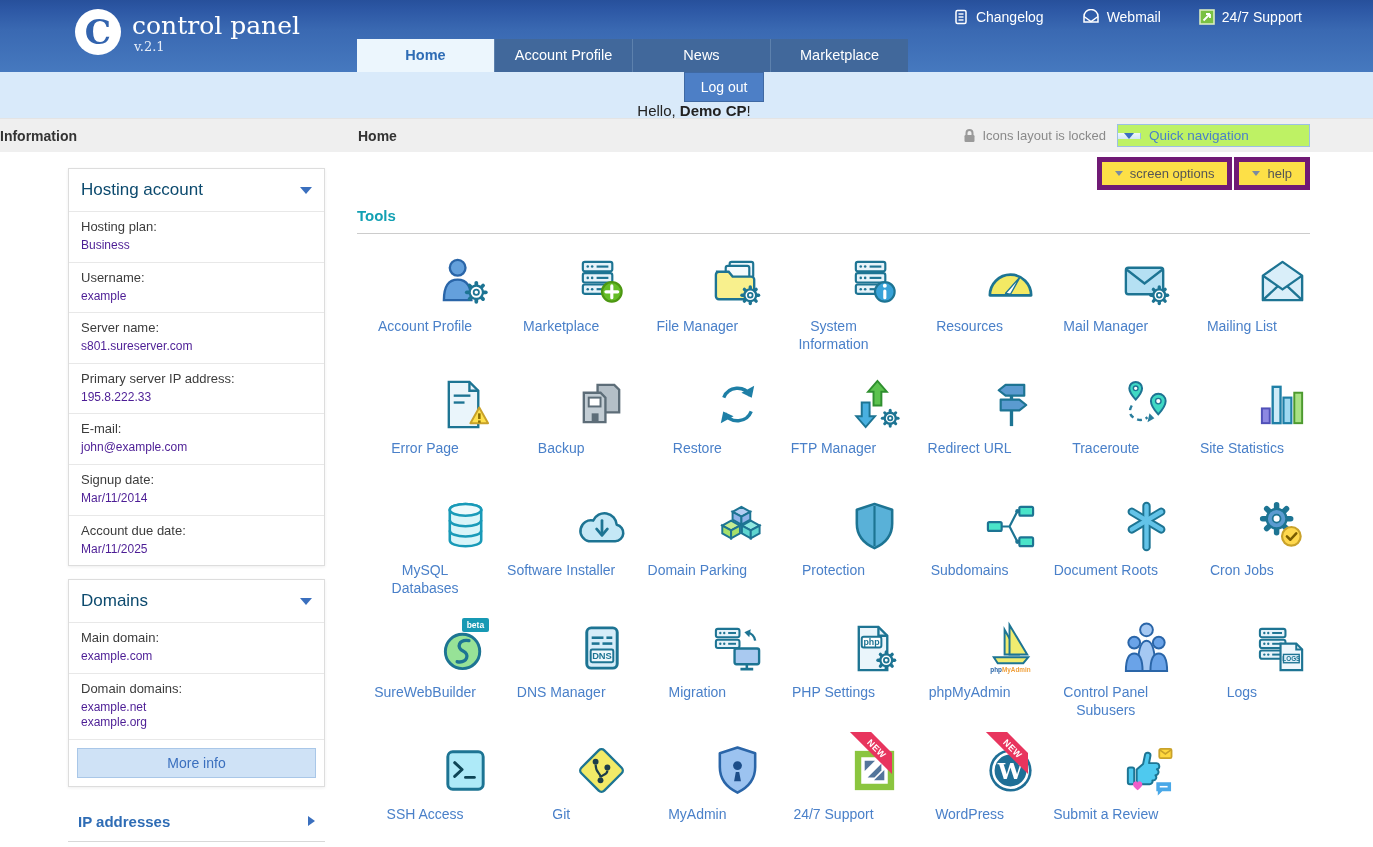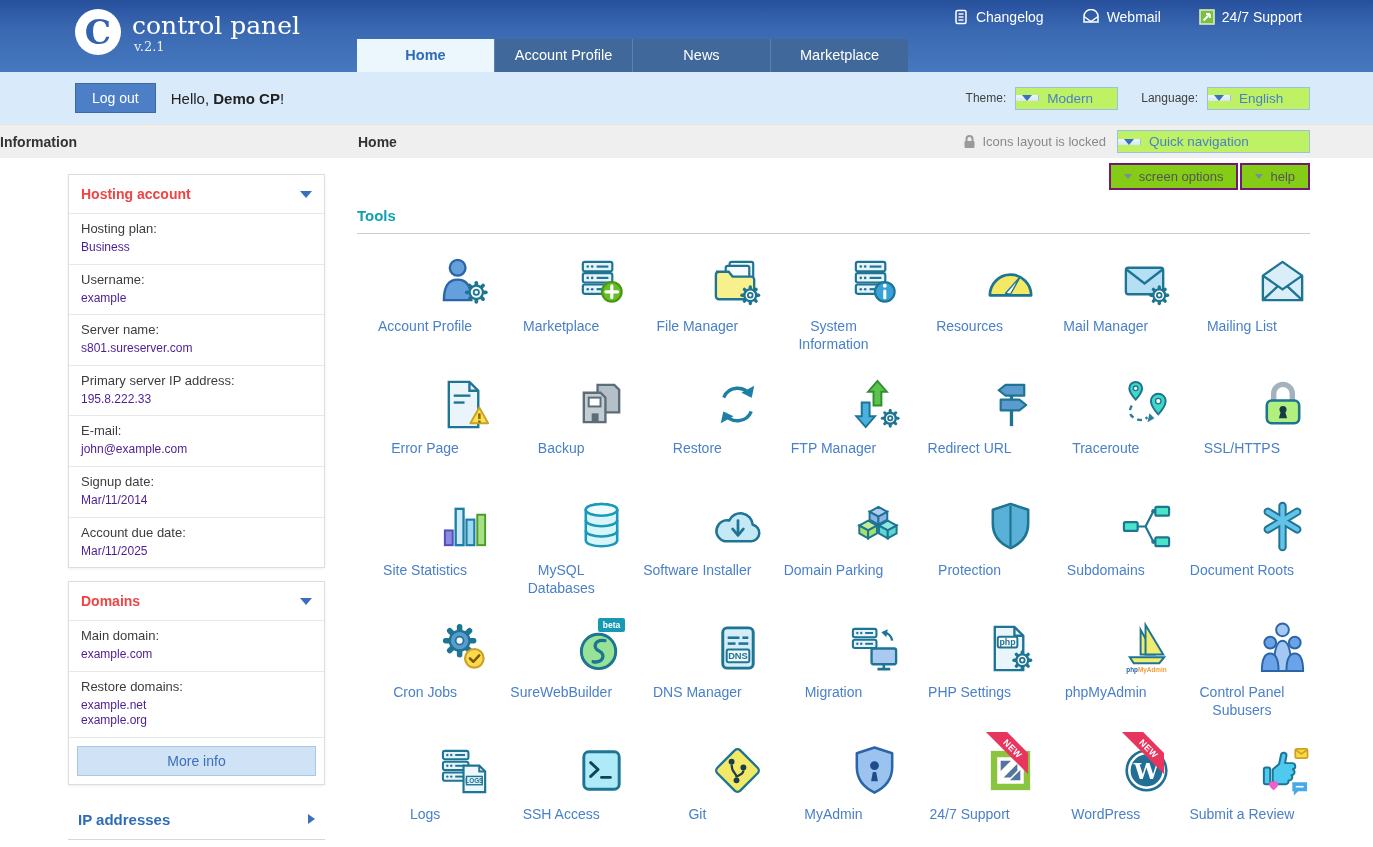--- a/index.html
+++ b/index.html
@@ -13,21 +13,21 @@
   .logo-title{color:#fff;font-family:"DejaVu Serif",serif;font-size:25px;line-height:1.05;margin-top:4px;}
   .logo-version{color:#e6edf8;font-family:"DejaVu Serif",serif;font-size:13px;margin-left:2px;}
   .header-links{position:absolute;top:9px;right:71px;display:flex;gap:38px;}
   .hlink{display:flex;align-items:center;gap:7px;color:#fff;font-size:14px;cursor:pointer;}
   .tabs{position:absolute;left:357px;bottom:0;display:flex;}
   .tab{width:137px;text-align:center;padding:8px 0 9px;font-size:14.5px;color:#fff;background:#41689b;cursor:pointer;}
   .tab + .tab{border-left:1px solid #5d81ad;}
   .tab.active{background:#ecf6fd;color:#2e6cb5;font-weight:bold;}
 
   
-  .user-bar{height:52px;background:#d9eafa;display:flex;align-items:center;}
+  .user-bar{height:46px;background:#d9eafa;display:flex;align-items:center;flex-direction:column;}
   .logout{margin-left:75px;background:#4d7fc6;color:#fff;border:1px solid #3f69a3;font-size:14px;padding:6px 16px;cursor:pointer;font-family:inherit;}
   .greeting{margin-left:15px;font-size:15px;color:#222;}
   .ub-right{margin-left:auto;display:flex;align-items:center;gap:9px;padding-right:63px;}
   .ub-label{font-size:12px;color:#404040;}
   .select{display:flex;align-items:center;border:1px solid #9cc0e4;background:#bef264;height:21px;cursor:pointer;}
   .select .arrow{width:22px;background:linear-gradient(#eef6fd,#d4e7f7);border-right:1px solid #9cc0e4;display:flex;align-items:center;justify-content:center;}
   .sel-tri{width:0;height:0;border-left:5px solid transparent;border-right:5px solid transparent;border-top:6px solid #3a6fbe;}
   .select .val{display:flex;align-items:center;padding:0 8px;font-size:13.5px;color:#4a80c9;white-space:nowrap;}
   .select.w-small .val{width:62px;}
   .select.w-nav .val{width:152px;}
@@ -40,33 +40,33 @@
   .ib-right{margin-left:auto;display:flex;align-items:center;gap:11px;padding-right:63px;}
   .lock-row{display:flex;align-items:center;gap:6px;color:#8a8a8a;font-size:13px;}
 
   
   .layout{display:flex;align-items:flex-start;}
   .sidebar{width:257px;margin:16px 0 0 68px;flex:none;}
   .main{flex:1;margin:3px 63px 0 32px;}
 
   
   .panel{border:1px solid #ddd;background:#fff;margin-bottom:13px;box-shadow:0 1px 3px rgba(0,0,0,0.07);}
-  .panel-header{display:flex;justify-content:space-between;align-items:center;padding:11px 12px;color:#ef4444;font-weight:bold;font-size:14px;cursor:pointer;}
+  .panel-header{display:flex;justify-content:space-between;align-items:center;padding:11px 12px;color:#0c4a6e;font-weight:normal;font-size:17px;cursor:pointer;}
   .tri-down{width:0;height:0;border-left:6px solid transparent;border-right:6px solid transparent;border-top:7px solid #3a6fbe;}
   .tri-right{width:0;height:0;border-top:5px solid transparent;border-bottom:5px solid transparent;border-left:7px solid #3a6fbe;}
   .field{border-top:1px solid #e8e8e8;padding:7px 12px 8px;}
   .field-label{font-size:13px;color:#3c3c3c;margin-bottom:4px;}
   .field-value{font-size:12px;color:#4c1d95;line-height:1.3;}
   .panel-btn-row{border-top:1px solid #e8e8e8;padding:8px;}
   .more-info{display:block;width:100%;background:#cfe2f6;border:1px solid #a9c7e8;color:#3a6fbe;font-size:14px;padding:6px 0;cursor:pointer;font-family:inherit;}
   .side-link{display:flex;justify-content:space-between;align-items:center;padding:13px 10px 11px;border-bottom:1px solid #d8d8d8;color:#2e6cb5;font-weight:bold;font-size:15px;cursor:pointer;margin:0 0 4px;}
 
   
   .options-row{display:flex;justify-content:flex-end;gap:2px;margin-top:2px;}
-  .opt-btn{display:flex;align-items:center;gap:7px;background:#84cc16;border:2px solid #701a75;color:#555;font-size:13px;padding:4px 13px;cursor:pointer;font-family:inherit;}
+  .opt-btn{display:flex;align-items:center;gap:7px;background:#fde047;border:5px solid #701a75;color:#555;font-size:13px;padding:4px 13px;cursor:pointer;font-family:inherit;}
   .opt-tri{width:0;height:0;border-left:4.5px solid transparent;border-right:4.5px solid transparent;border-top:5.5px solid #7a8aa0;}
   .tools-title{margin-top:17px;color:#12a0b3;font-weight:bold;font-size:15px;}
   .tools-rule{border:none;border-top:1px solid #ccc;margin:9px 0 0;}
   .tools-grid{display:grid;grid-template-columns:repeat(7,1fr);margin-top:12px;}
   .tool{height:116px;position:relative;padding-top:6px;cursor:pointer;}
   .icon-wrap{height:60px;display:flex;align-items:center;justify-content:flex-end;position:relative;}
   .tool-label{font-size:14px;color:#4a80c9;text-align:center;margin:6px auto 0;max-width:112px;line-height:1.25;}
   .ribbon{position:absolute;top:-8px;right:10px;width:46px;height:46px;overflow:hidden;pointer-events:none;}
   .ribbon span{position:absolute;top:9px;right:-17px;transform:rotate(45deg);width:64px;text-align:center;background:#e8355e;color:#fff;font-size:9px;font-weight:bold;padding:2.5px 0;letter-spacing:.5px;}
   .beta-badge{position:absolute;top:0;right:4px;background:#1799b4;color:#fff;font-size:8.5px;font-weight:bold;padding:2px 5px;border-radius:2px;}
@@ -203,21 +203,21 @@
         <div class="panel">
           <div class="panel-header">
             <span>Domains</span>
             <span class="tri-down"></span>
           </div>
           <div class="field">
             <div class="field-label">Main domain:</div>
             <div class="field-value">example.com</div>
           </div>
           <div class="field">
-            <div class="field-label">Restore domains:</div>
+            <div class="field-label">Domain domains:</div>
             <div class="field-value">example.net<br>example.org</div>
           </div>
           <div class="panel-btn-row">
             <button class="more-info">More info</button>
           </div>
         </div>
         <div class="side-link">
           <span>IP addresses</span>
           <span class="tri-right"></span>
         </div>
@@ -458,33 +458,20 @@
                   <circle cx="40" cy="24.5" r="2.8" fill="#fff" stroke="#1d7493" stroke-width="1.4"></circle>
                 </svg>
               </span>
             </div>
             <div class="tool-label">Traceroute</div>
           </div>
           <div class="tool">
             <div class="icon-wrap">
               <span style="display:flex">
                 <svg width="55" height="55" viewBox="0 0 56 56" xmlns="http://www.w3.org/2000/svg">
-                  <path d="M19 25 v-8 a9.5 9.5 0 0 1 19 0 v8" fill="none" stroke="#a3b2bd" stroke-width="5.5"></path>
-                  <rect x="12" y="24" width="33" height="23" rx="5" fill="#b1f07e" stroke="#1d7493" stroke-width="2.6"></rect>
-                  <circle cx="28.5" cy="33" r="3.6" fill="#173a47"></circle>
-                  <path d="M26.8 33.5 l-2.5 8.5 h8.4 l-2.5 -8.5 z" fill="#173a47"></path>
-                </svg>
-              </span>
-            </div>
-            <div class="tool-label">SSL/HTTPS</div>
-          </div>
-          <div class="tool">
-            <div class="icon-wrap">
-              <span style="display:flex">
-                <svg width="55" height="55" viewBox="0 0 56 56" xmlns="http://www.w3.org/2000/svg">
                   <rect x="7" y="32" width="8" height="15" fill="#8d88e2" stroke="#5050b8" stroke-width="2"></rect>
                   <rect x="18" y="10" width="8" height="37" fill="#cdeaf7" stroke="#1e7fa6" stroke-width="2.4"></rect>
                   <rect x="29" y="21" width="8" height="26" fill="#9fd9f0" stroke="#1e7fa6" stroke-width="2.2"></rect>
                   <rect x="40" y="16" width="8" height="31" fill="#a8e184" stroke="#4d9a2f" stroke-width="2"></rect>
                 </svg>
               </span>
             </div>
             <div class="tool-label">Site Statistics</div>
           </div>
           <div class="tool">

